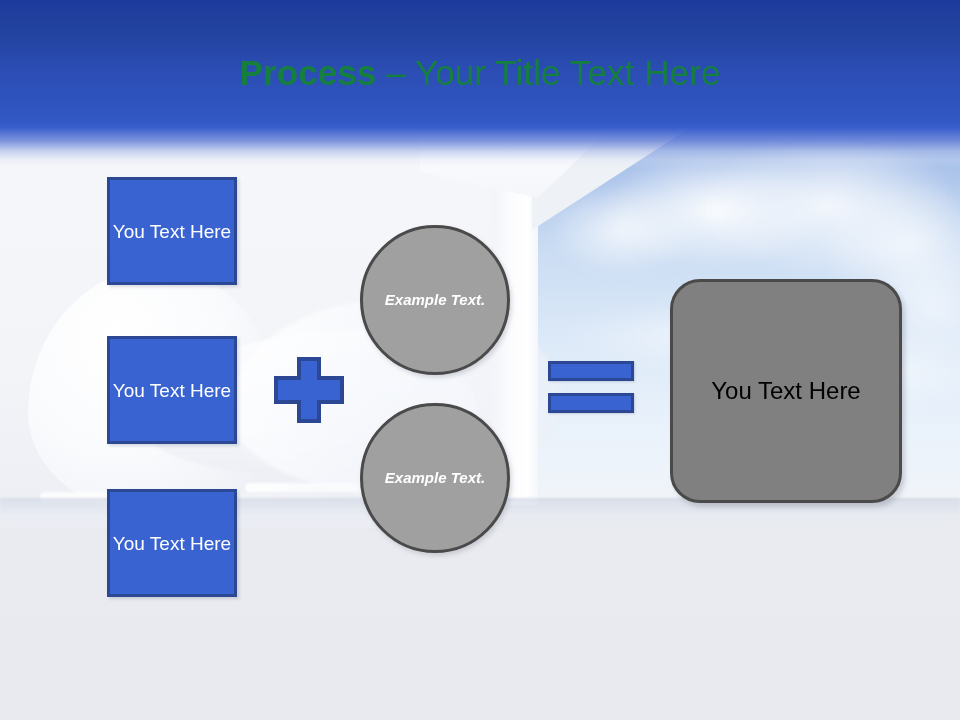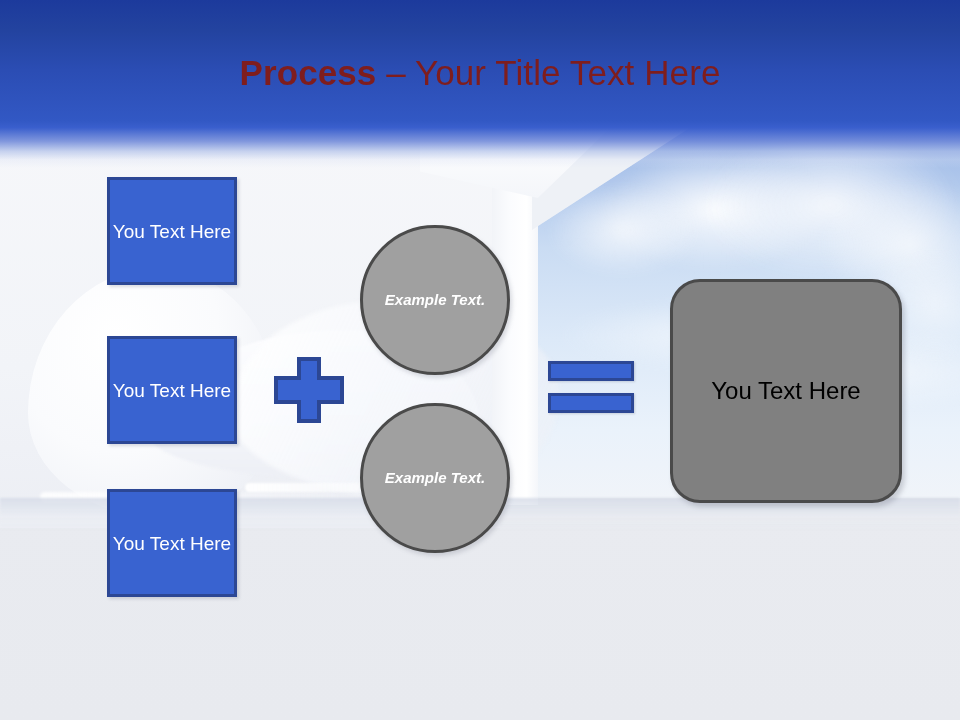--- a/index.html
+++ b/index.html
@@ -188,21 +188,21 @@
       rgba(214,222,243,0.30) 95%,
       rgba(232,236,245,0.0) 100%);
     pointer-events: none;
   }
   .title {
     position: absolute;
     left: 0;
     top: 52px;
     width: 960px;
     text-align: center;
-    color: #7f1d1d;
+    color: #15803d;
     font-size: 35px;
     line-height: 42px;
     font-weight: 400;
     letter-spacing: 0.1px;
     white-space: nowrap;
   }
   .title .strong { font-weight: 700; }
 
   
   .blue-box {

